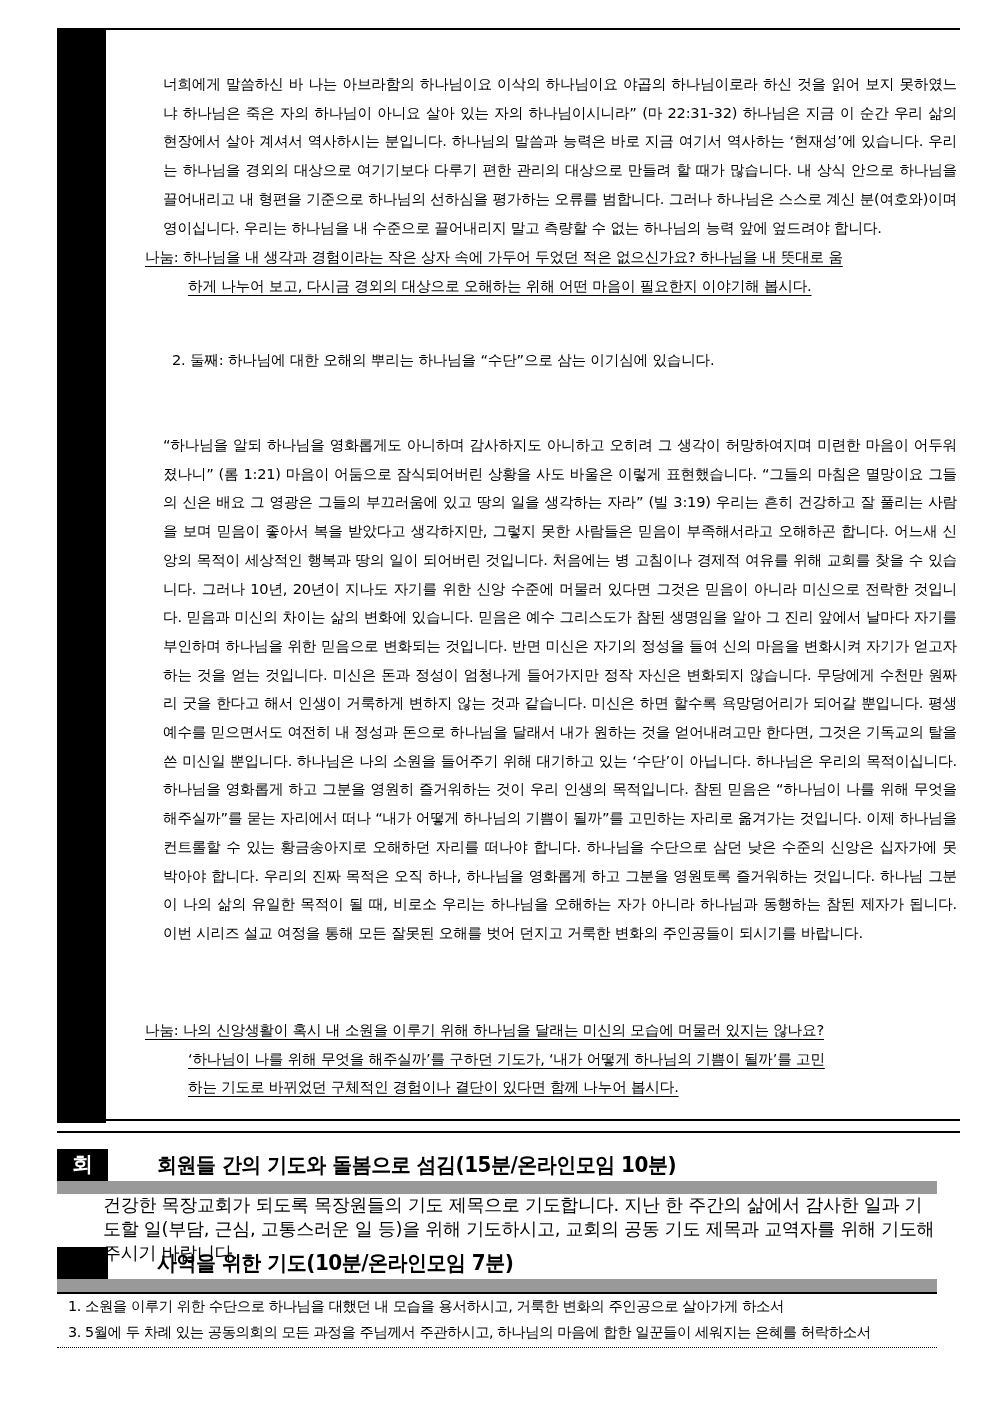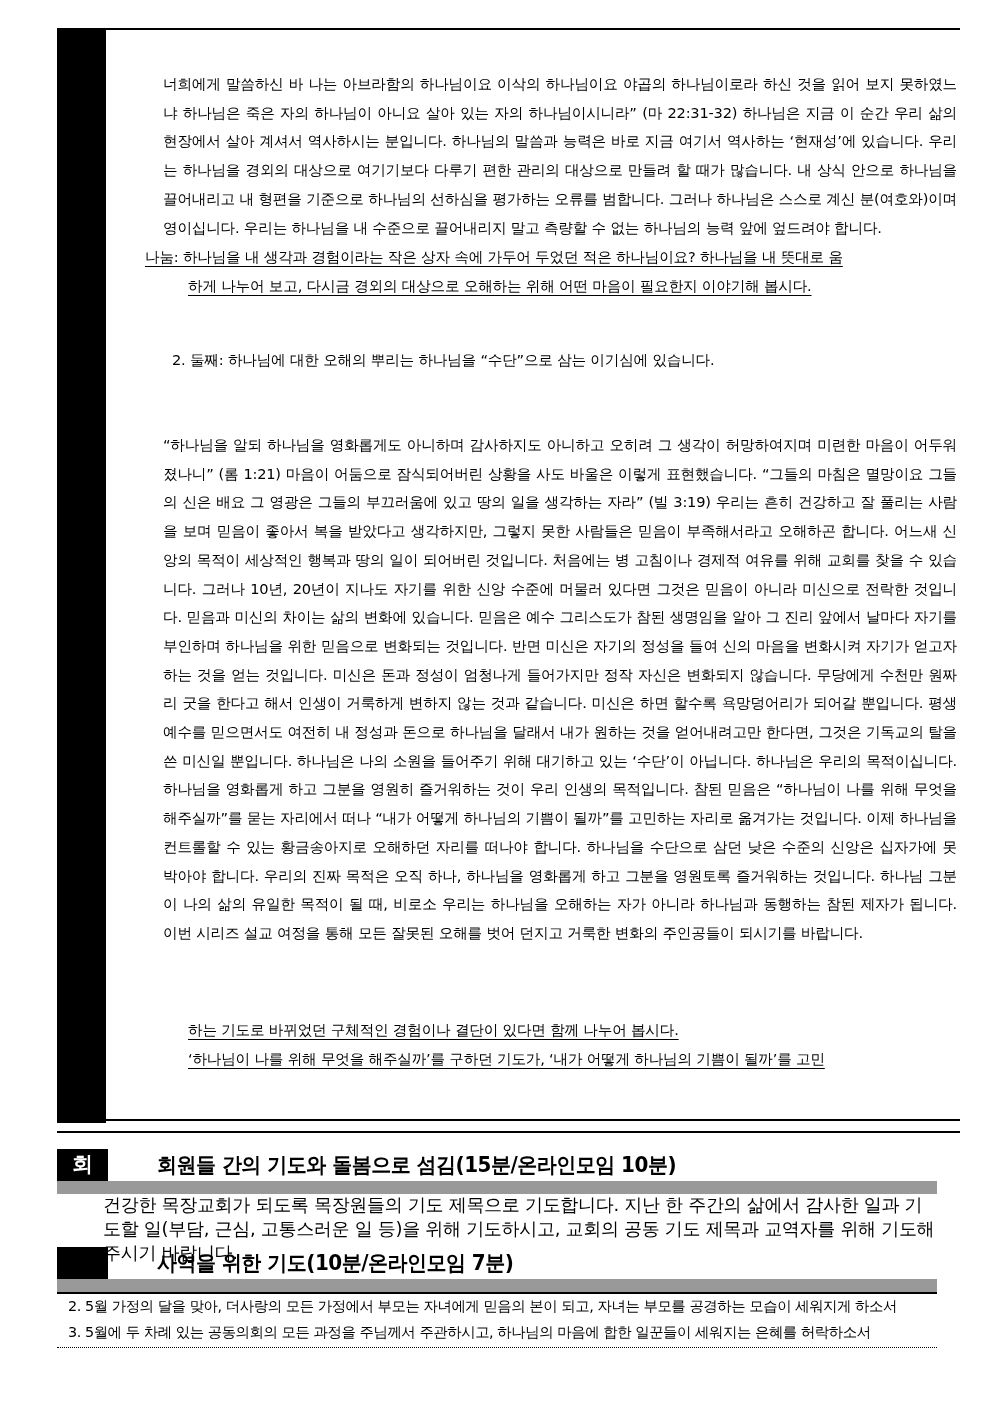--- a/index.html
+++ b/index.html
@@ -57,44 +57,45 @@
 </head>
 <body>
 
 <div class="sermon-box">
   <div class="left-bar"></div>
 </div>
 
 <div class="para body-para" style="top:28px;">너희에게 말씀하신 바 나는 아브라함의 하나님이요 이삭의 하나님이요 야곱의 하나님이로라 하신 것을 읽어 보지 못하였느냐 하나님은 죽은 자의 하나님이 아니요 살아 있는 자의 하나님이시니라” (마 22:31-32) 하나님은 지금 이 순간 우리 삶의 현장에서 살아 계셔서 역사하시는 분입니다. 하나님의 말씀과 능력은 바로 지금 여기서 역사하는 ‘현재성’에 있습니다. 우리는 하나님을 경외의 대상으로 여기기보다 다루기 편한 관리의 대상으로 만들려 할 때가 많습니다. 내 상식 안으로 하나님을 끌어내리고 내 형편을 기준으로 하나님의 선하심을 평가하는 오류를 범합니다. 그러나 하나님은 스스로 계신 분(여호와)이며 영이십니다. 우리는 하나님을 내 수준으로 끌어내리지 말고 측량할 수 없는 하나님의 능력 앞에 엎드려야 합니다.</div>
 
 <div class="share" style="top:243px;">
-  <span class="line">나눔: 하나님을 내 생각과 경험이라는 작은 상자 속에 가두어 두었던 적은 하나님이요? 하나님을 내 뜻대로 움</span>
+  <span class="line">나눔: 하나님을 내 생각과 경험이라는 작은 상자 속에 가두어 두었던 적은 없으신가요? 하나님을 내 뜻대로 움</span>
   <span class="line indent">하게 나누어 보고, 다시금 경외의 대상으로 오해하는 위해 어떤 마음이 필요한지 이야기해 봅시다.</span>
 </div>
 
 <div class="point" style="top:351px;margin-left:36px;">2. 둘째: 하나님에 대한 오해의 뿌리는 하나님을 “수단”으로 삼는 이기심에 있습니다.</div>
 
 <div class="para body-para" style="top:389px;">“하나님을 알되 하나님을 영화롭게도 아니하며 감사하지도 아니하고 오히려 그 생각이 허망하여지며 미련한 마음이 어두워졌나니” (롬 1:21) 마음이 어둠으로 잠식되어버린 상황을 사도 바울은 이렇게 표현했습니다. “그들의 마침은 멸망이요 그들의 신은 배요 그 영광은 그들의 부끄러움에 있고 땅의 일을 생각하는 자라” (빌 3:19) 우리는 흔히 건강하고 잘 풀리는 사람을 보며 믿음이 좋아서 복을 받았다고 생각하지만, 그렇지 못한 사람들은 믿음이 부족해서라고 오해하곤 합니다. 어느새 신앙의 목적이 세상적인 행복과 땅의 일이 되어버린 것입니다. 처음에는 병 고침이나 경제적 여유를 위해 교회를 찾을 수 있습니다. 그러나 10년, 20년이 지나도 자기를 위한 신앙 수준에 머물러 있다면 그것은 믿음이 아니라 미신으로 전락한 것입니다. 믿음과 미신의 차이는 삶의 변화에 있습니다. 믿음은 예수 그리스도가 참된 생명임을 알아 그 진리 앞에서 날마다 자기를 부인하며 하나님을 위한 믿음으로 변화되는 것입니다. 반면 미신은 자기의 정성을 들여 신의 마음을 변화시켜 자기가 얻고자 하는 것을 얻는 것입니다. 미신은 돈과 정성이 엄청나게 들어가지만 정작 자신은 변화되지 않습니다. 무당에게 수천만 원짜리 굿을 한다고 해서 인생이 거룩하게 변하지 않는 것과 같습니다. 미신은 하면 할수록 욕망덩어리가 되어갈 뿐입니다. 평생 예수를 믿으면서도 여전히 내 정성과 돈으로 하나님을 달래서 내가 원하는 것을 얻어내려고만 한다면, 그것은 기독교의 탈을 쓴 미신일 뿐입니다. 하나님은 나의 소원을 들어주기 위해 대기하고 있는 ‘수단’이 아닙니다. 하나님은 우리의 목적이십니다. 하나님을 영화롭게 하고 그분을 영원히 즐거워하는 것이 우리 인생의 목적입니다. 참된 믿음은 “하나님이 나를 위해 무엇을 해주실까”를 묻는 자리에서 떠나 “내가 어떻게 하나님의 기쁨이 될까”를 고민하는 자리로 옮겨가는 것입니다. 이제 하나님을 컨트롤할 수 있는 황금송아지로 오해하던 자리를 떠나야 합니다. 하나님을 수단으로 삼던 낮은 수준의 신앙은 십자가에 못 박아야 합니다. 우리의 진짜 목적은 오직 하나, 하나님을 영화롭게 하고 그분을 영원토록 즐거워하는 것입니다. 하나님 그분이 나의 삶의 유일한 목적이 될 때, 비로소 우리는 하나님을 오해하는 자가 아니라 하나님과 동행하는 참된 제자가 됩니다. 이번 시리즈 설교 여정을 통해 모든 잘못된 오해를 벗어 던지고 거룩한 변화의 주인공들이 되시기를 바랍니다.</div>
 
 <div class="share" style="top:1016px;">
+  <span class="line">나눔: 나의 신앙생활이 혹시 내 소원을 이루기 위해 하나님을 달래는 미신의 모습에 머물러 있지는 않나요?</span>
+  <span class="line indent">‘하나님이 나를 위해 무엇을 해주실까’를 구하던 기도가, ‘내가 어떻게 하나님의 기쁨이 될까’를 고민</span>
   <span class="line indent">하는 기도로 바뀌었던 구체적인 경험이나 결단이 있다면 함께 나누어 봅시다.</span>
-  <span class="line indent">‘하나님이 나를 위해 무엇을 해주실까’를 구하던 기도가, ‘내가 어떻게 하나님의 기쁨이 될까’를 고민</span>
 </div>
 
 <div class="double-rule"></div>
 
 <div class="sec-head" style="top:1149px;">
   <div class="sec-black">회</div>
   <div class="sec-title">회원들 간의 기도와 돌봄으로 섬김(15분/온라인모임 10분)</div>
   <div class="sec-gray"></div>
 </div>
 <div class="care-text">건강한 목장교회가 되도록 목장원들의 기도 제목으로 기도합니다. 지난 한 주간의 삶에서 감사한 일과 기도할 일(부담, 근심, 고통스러운 일 등)을 위해 기도하시고, 교회의 공동 기도 제목과 교역자를 위해 기도해 주시기 바랍니다.</div>
 
 <div class="sec-head" style="top:1247px;">
   <div class="sec-black"></div>
   <div class="sec-title">사역을 위한 기도(10분/온라인모임 7분)</div>
   <div class="sec-gray withline"></div>
 </div>
 
 <div class="prayer-list">
-  <div class="prayer-item">2. 5월 가정의 달을 맞아, 더사랑의 모든 가정에서 부모는 자녀에게 믿음의 본이 되고, 자녀는 부모를 공경하는 모습이 세워지게 하소서</div>
+  <div class="prayer-item">1.  소원을 이루기 위한 수단으로 하나님을 대했던 내 모습을 용서하시고, 거룩한 변화의 주인공으로 살아가게 하소서</div>
   <div class="prayer-item">3. 5월에 두 차례 있는 공동의회의 모든 과정을 주님께서 주관하시고, 하나님의 마음에 합한 일꾼들이 세워지는 은혜를 허락하소서</div>
 </div>
 
 </body></html>

